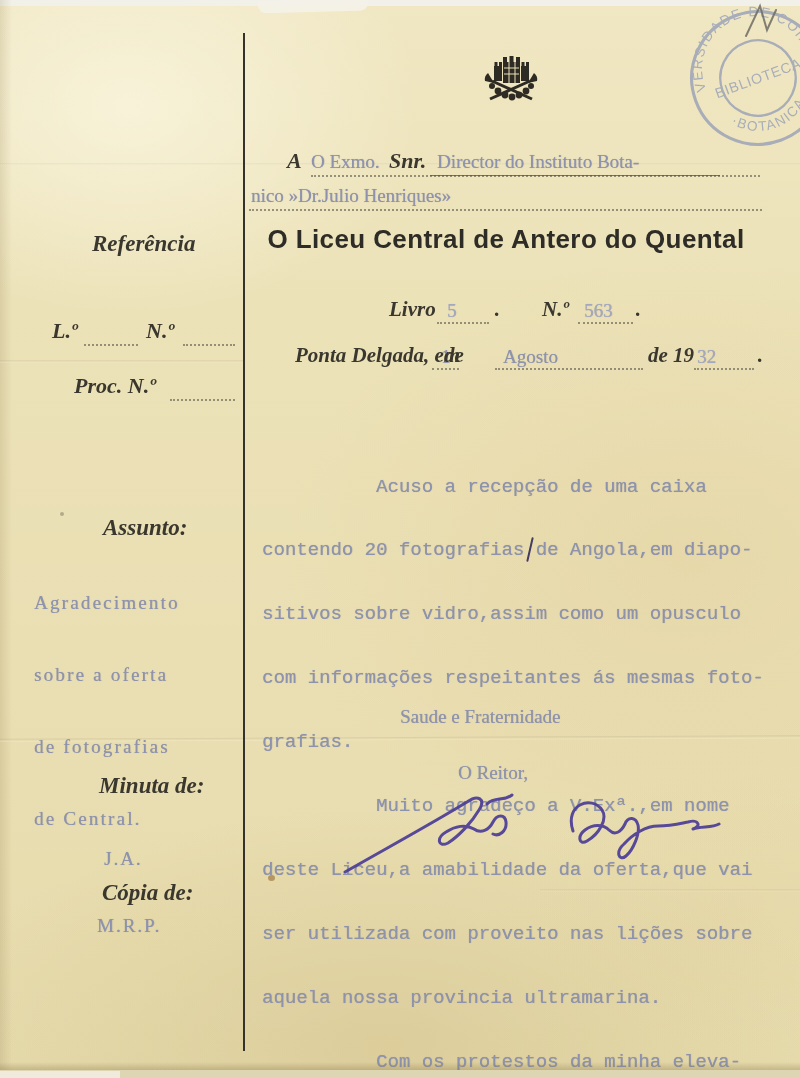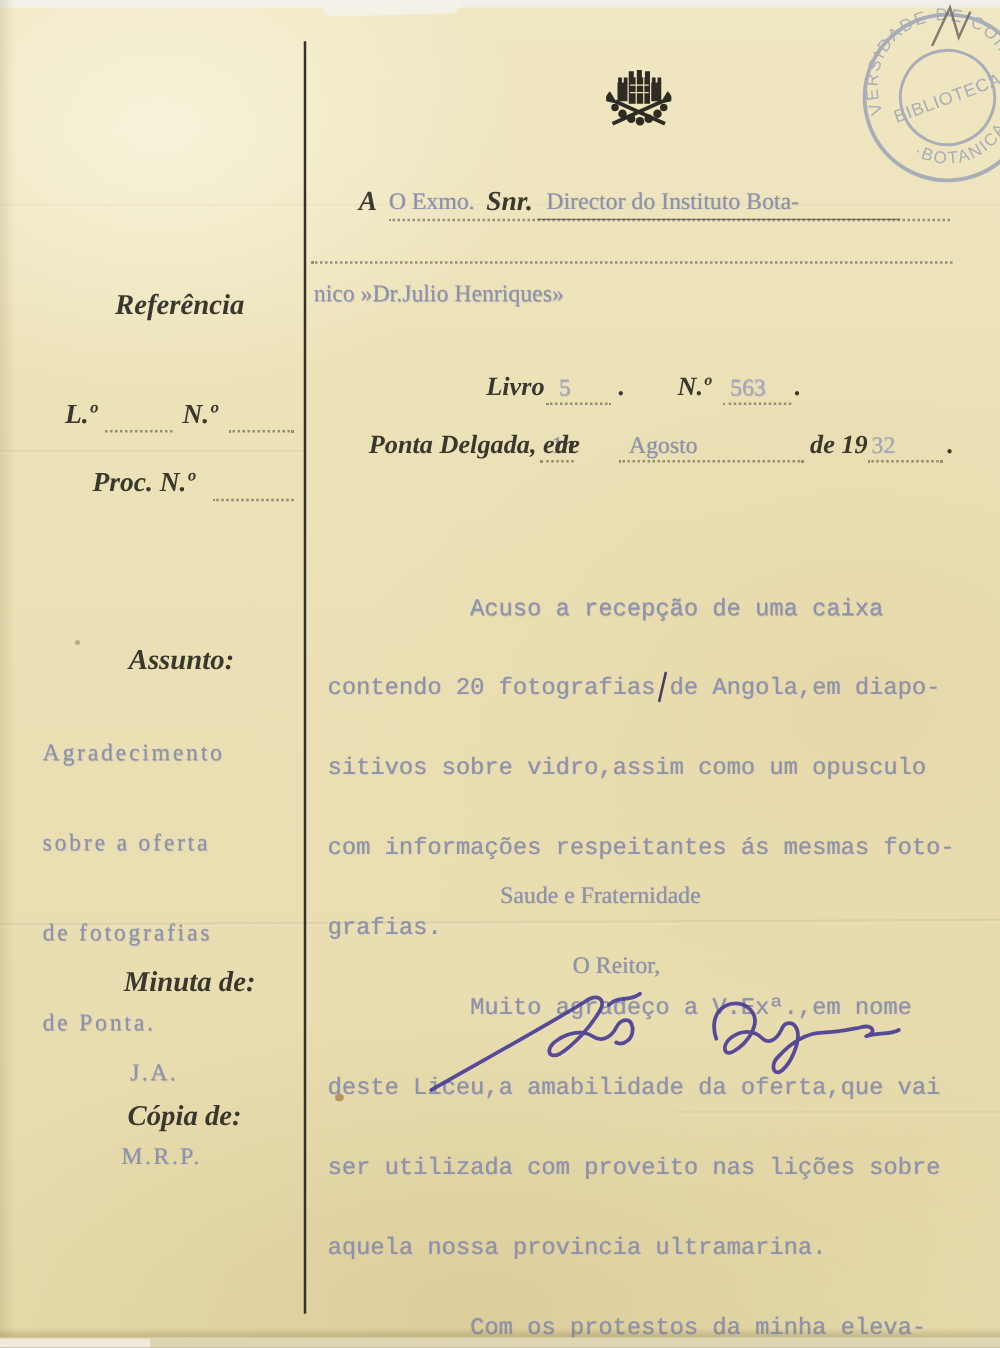--- a/index.html
+++ b/index.html
@@ -121,39 +121,40 @@
   <div class="dotted" style="left:183px; top:343px; width:52px;"></div>
 
   <div class="printed" style="left:74px; top:373px; font-size:22px;">Proc. N.º</div>
   <div class="dotted" style="left:170px; top:398px; width:65px;"></div>
 
   <div class="printed" style="left:103px; top:515px; font-size:23px;">Assunto:</div>
   <div class="typed" style="left:34px; top:543px; line-height:24px; letter-spacing:2.2px;">
     <div>Agradecimento</div>
     <div>sobre a oferta</div>
     <div>de fotografias</div>
-    <div>de Ponta.</div>
+    <div>de Central.</div>
   </div>
 
   <div class="printed" style="left:99px; top:773px; font-size:23px;">Minuta de:</div>
   <div class="typed" style="left:104px; top:808px; letter-spacing:2px;margin-top:40px;">J.A.</div>
 
   <div class="printed" style="left:102px; top:880px; font-size:23px;">Cópia de:</div>
   <div class="typed" style="left:97px; top:915px; letter-spacing:2px;">M.R.P.</div>
 
   <div class="printed" style="left:287px; top:148px; font-size:22px;">A</div>
   <div class="typed" style="left:311px; top:151px;">O Exmo.</div>
   <div class="printed" style="left:389px; top:148px; font-size:22px;">Snr.</div>
   <div class="typed" style="left:437px; top:151px;">Director do Instituto Bota-</div>
   <div class="dotted" style="left:311px; top:174px; width:449px;"></div>
   <div class="solidline" style="left:430px; top:175px; width:290px;"></div>
 
-  <div class="typed" style="left:251px; top:185px;margin-top:40px;">nico »Dr.Julio Henriques»</div>
+  <div class="typed" style="left:251px; top:185px;">nico »Dr.Julio Henriques»</div>
   <div class="dotted" style="left:249px; top:208px; width:513px;"></div>
 
+  <div class="title" style="left:250px; top:224px; width:512px;">O Liceu Central de Antero do Quental</div>
 
   <div class="printed" style="left:389px; top:297px; font-size:21px;">Livro</div>
   <div class="typed light" style="left:447px; top:300px;">5</div>
   <div class="dotted" style="left:437px; top:321px; width:52px;"></div>
   <div class="printed" style="left:494px; top:297px; font-size:21px; font-style:normal;">.</div>
   <div class="printed" style="left:542px; top:297px; font-size:21px;">N.º</div>
   <div class="typed light" style="left:584px; top:300px;">563</div>
   <div class="dotted" style="left:578px; top:321px; width:55px;"></div>
   <div class="printed" style="left:635px; top:297px; font-size:21px; font-style:normal;">.</div>
 

